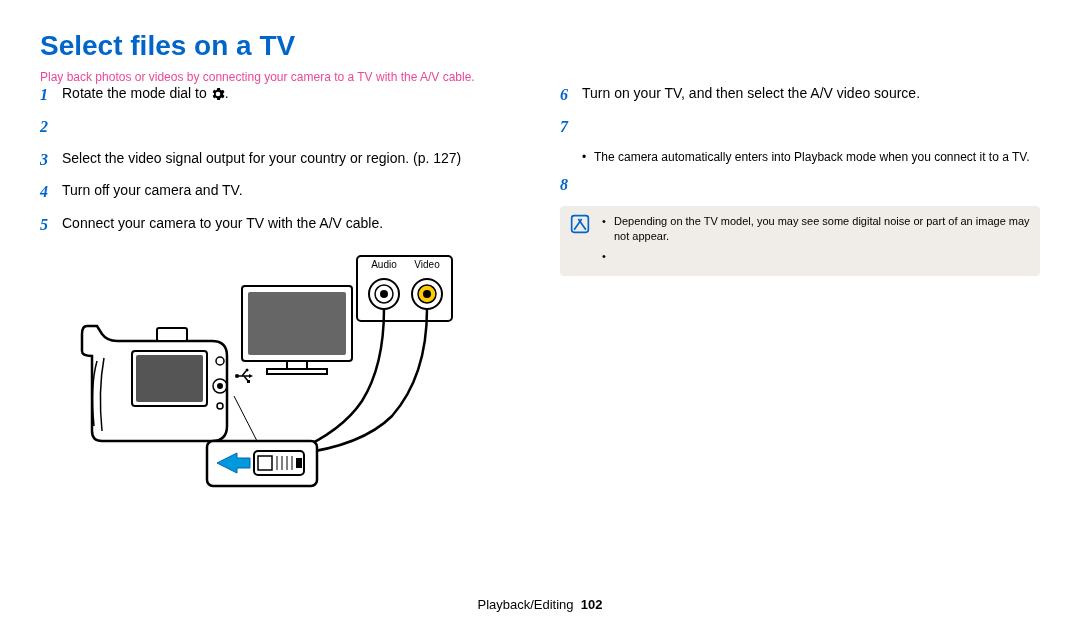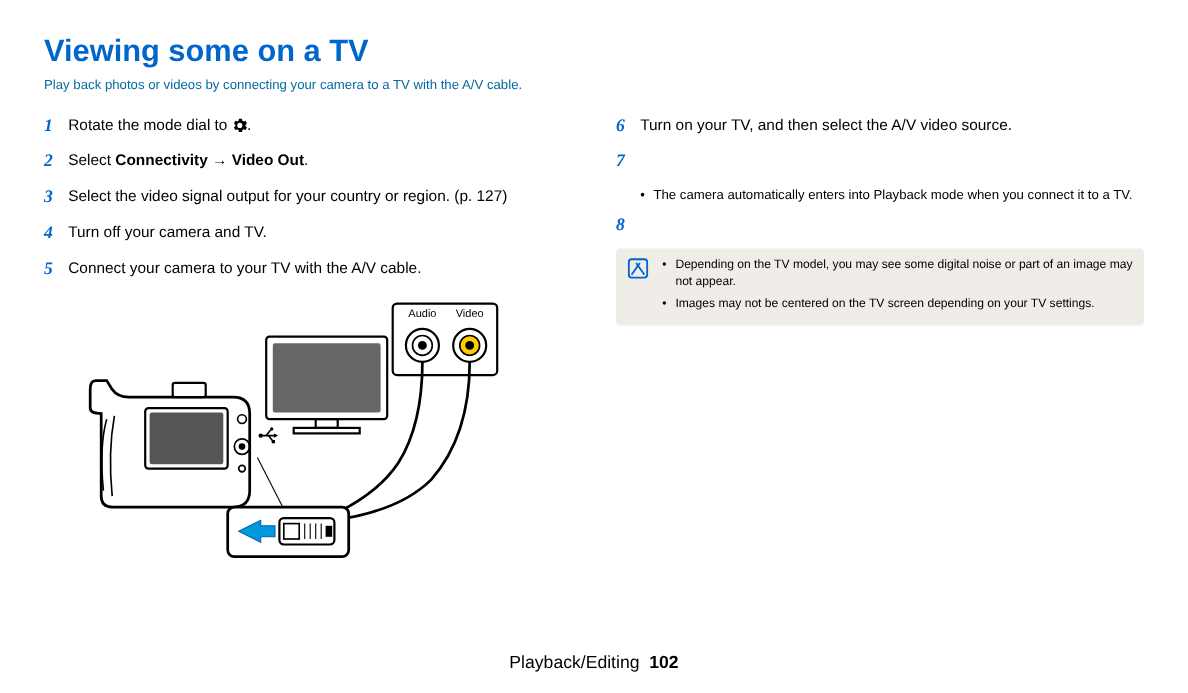--- a/index.html
+++ b/index.html
@@ -16,22 +16,21 @@
       padding: 30px 40px 20px 40px;
     }
     .title {
       color: #0066cc;
       font-size: 28px;
       font-weight: bold;
       margin-bottom: 8px;
     }
     .subtitle {
       font-size: 12px;
-      color: #0369a1;
-      margin-bottom: 20px;
+      color: #ec4899;
     }
     .columns {
       display: flex;
       gap: 40px;
     }
     .left-col, .right-col {
       flex: 1;
     }
     .step {
       display: flex;
@@ -103,52 +102,49 @@
     .diagram-container {
       margin-top: 10px;
       margin-left: 22px;
     }
     .footer {
       position: absolute;
       bottom: 18px;
       left: 0;
       right: 0;
       text-align: center;
-      font-size: 16px;
+      font-size: 13px;
     }
     .footer-page {
       font-weight: bold;
     }
     .bold {
       font-weight: bold;
     }
   </style>
 </head>
 <body>
 
-<h1 class="title">Viewing some on a TV</h1>
+<h1 class="title">Select files on a TV</h1>
 <p class="subtitle">Play back photos or videos by connecting your camera to a TV with the A/V cable.</p>
 
 <div class="columns">
   <div class="left-col">
 
     <div class="step">
       <span class="step-num">1</span>
       <span class="step-text">
         <span>Rotate the mode dial to </span><span class="gear-icon"><svg viewBox="0 0 24 24">
               <path fill="#000" d="M12 8a4 4 0 100 8 4 4 0 000-8zm8.94 4a7 7 0 01-.1 1.2l2.1 1.65a.5.5 0 01.12.64l-2 3.46a.5.5 0 01-.6.22l-2.5-1a7 7 0 01-2.08 1.2l-.38 2.65a.5.5 0 01-.5.42h-4a.5.5 0 01-.5-.42l-.38-2.65a7 7 0 01-2.08-1.2l-2.5 1a.5.5 0 01-.6-.22l-2-3.46a.5.5 0 01.12-.64l2.1-1.65a7 7 0 010-2.4L3.06 9.15a.5.5 0 01-.12-.64l2-3.46a.5.5 0 01.6-.22l2.5 1a7 7 0 012.08-1.2L10.5 2a.5.5 0 01.5-.42h4a.5.5 0 01.5.42l.38 2.65a7 7 0 012.08 1.2l2.5-1a.5.5 0 01.6.22l2 3.46a.5.5 0 01-.12.64l-2.1 1.65c.6.4.1.8.1 1.2z"></path>
             </svg></span><span>.</span>
       </span>
     </div>
 
     <div class="step">
       <span class="step-num">2</span>
-      <span class="step-text">
-        <span>Select </span><span class="bold">Connectivity</span><span> → </span><span class="bold">Video Out</span><span>.</span>
-      </span>
     </div>
 
     <div class="step">
       <span class="step-num">3</span>
       <span class="step-text">Select the video signal output for your country or region. (p. 127)</span>
     </div>
 
     <div class="step">
       <span class="step-num">4</span>
       <span class="step-text">Turn off your camera and TV.</span>
@@ -254,21 +250,20 @@
             <path d="M 5 19 L 14 6 M 10 6 L 19 19" stroke="#0066cc" stroke-width="2" fill="none"></path>
           </svg>
       </span>
       <div class="note-content">
         <div class="note-bullet">
           <span class="note-bullet-dot">•</span>
           <span>Depending on the TV model, you may see some digital noise or part of an image may not appear.</span>
         </div>
         <div class="note-bullet">
           <span class="note-bullet-dot">•</span>
-          <span>Images may not be centered on the TV screen depending on your TV settings.</span>
         </div>
       </div>
     </div>
 
   </div>
 </div>
 
 <div class="footer">
   <span>Playback/Editing</span>&nbsp;&nbsp;<span class="footer-page">102</span>
 </div>

